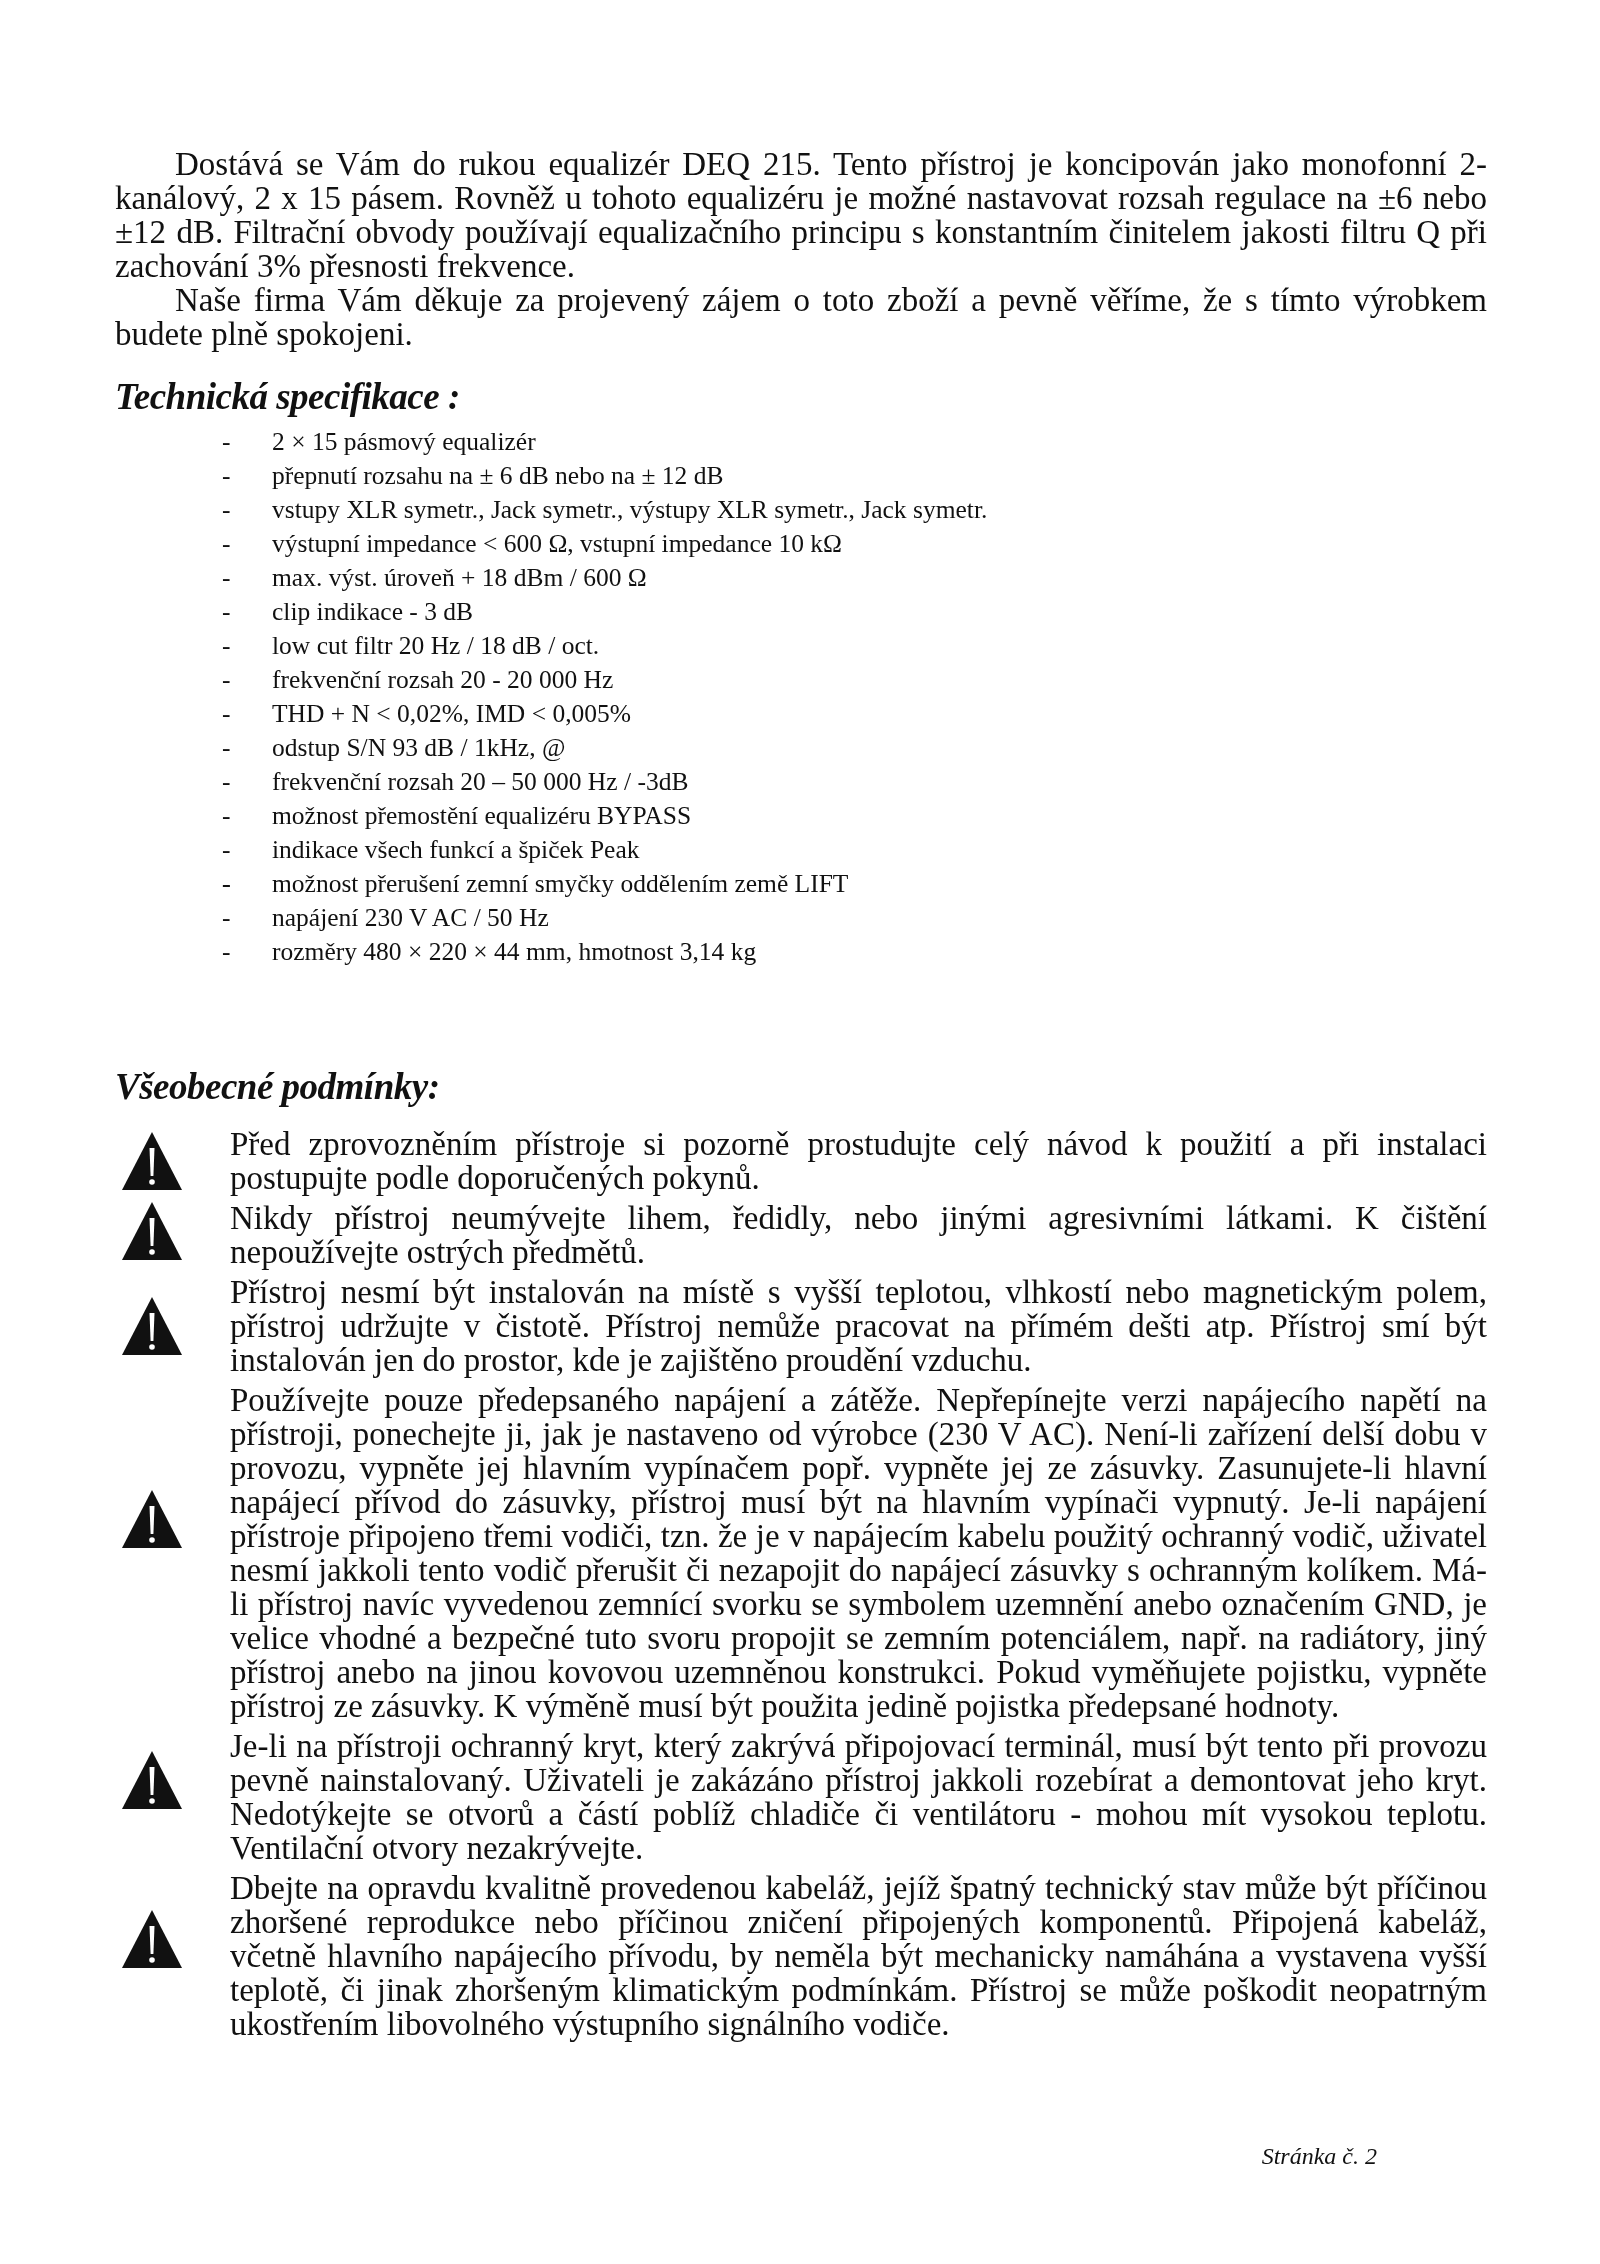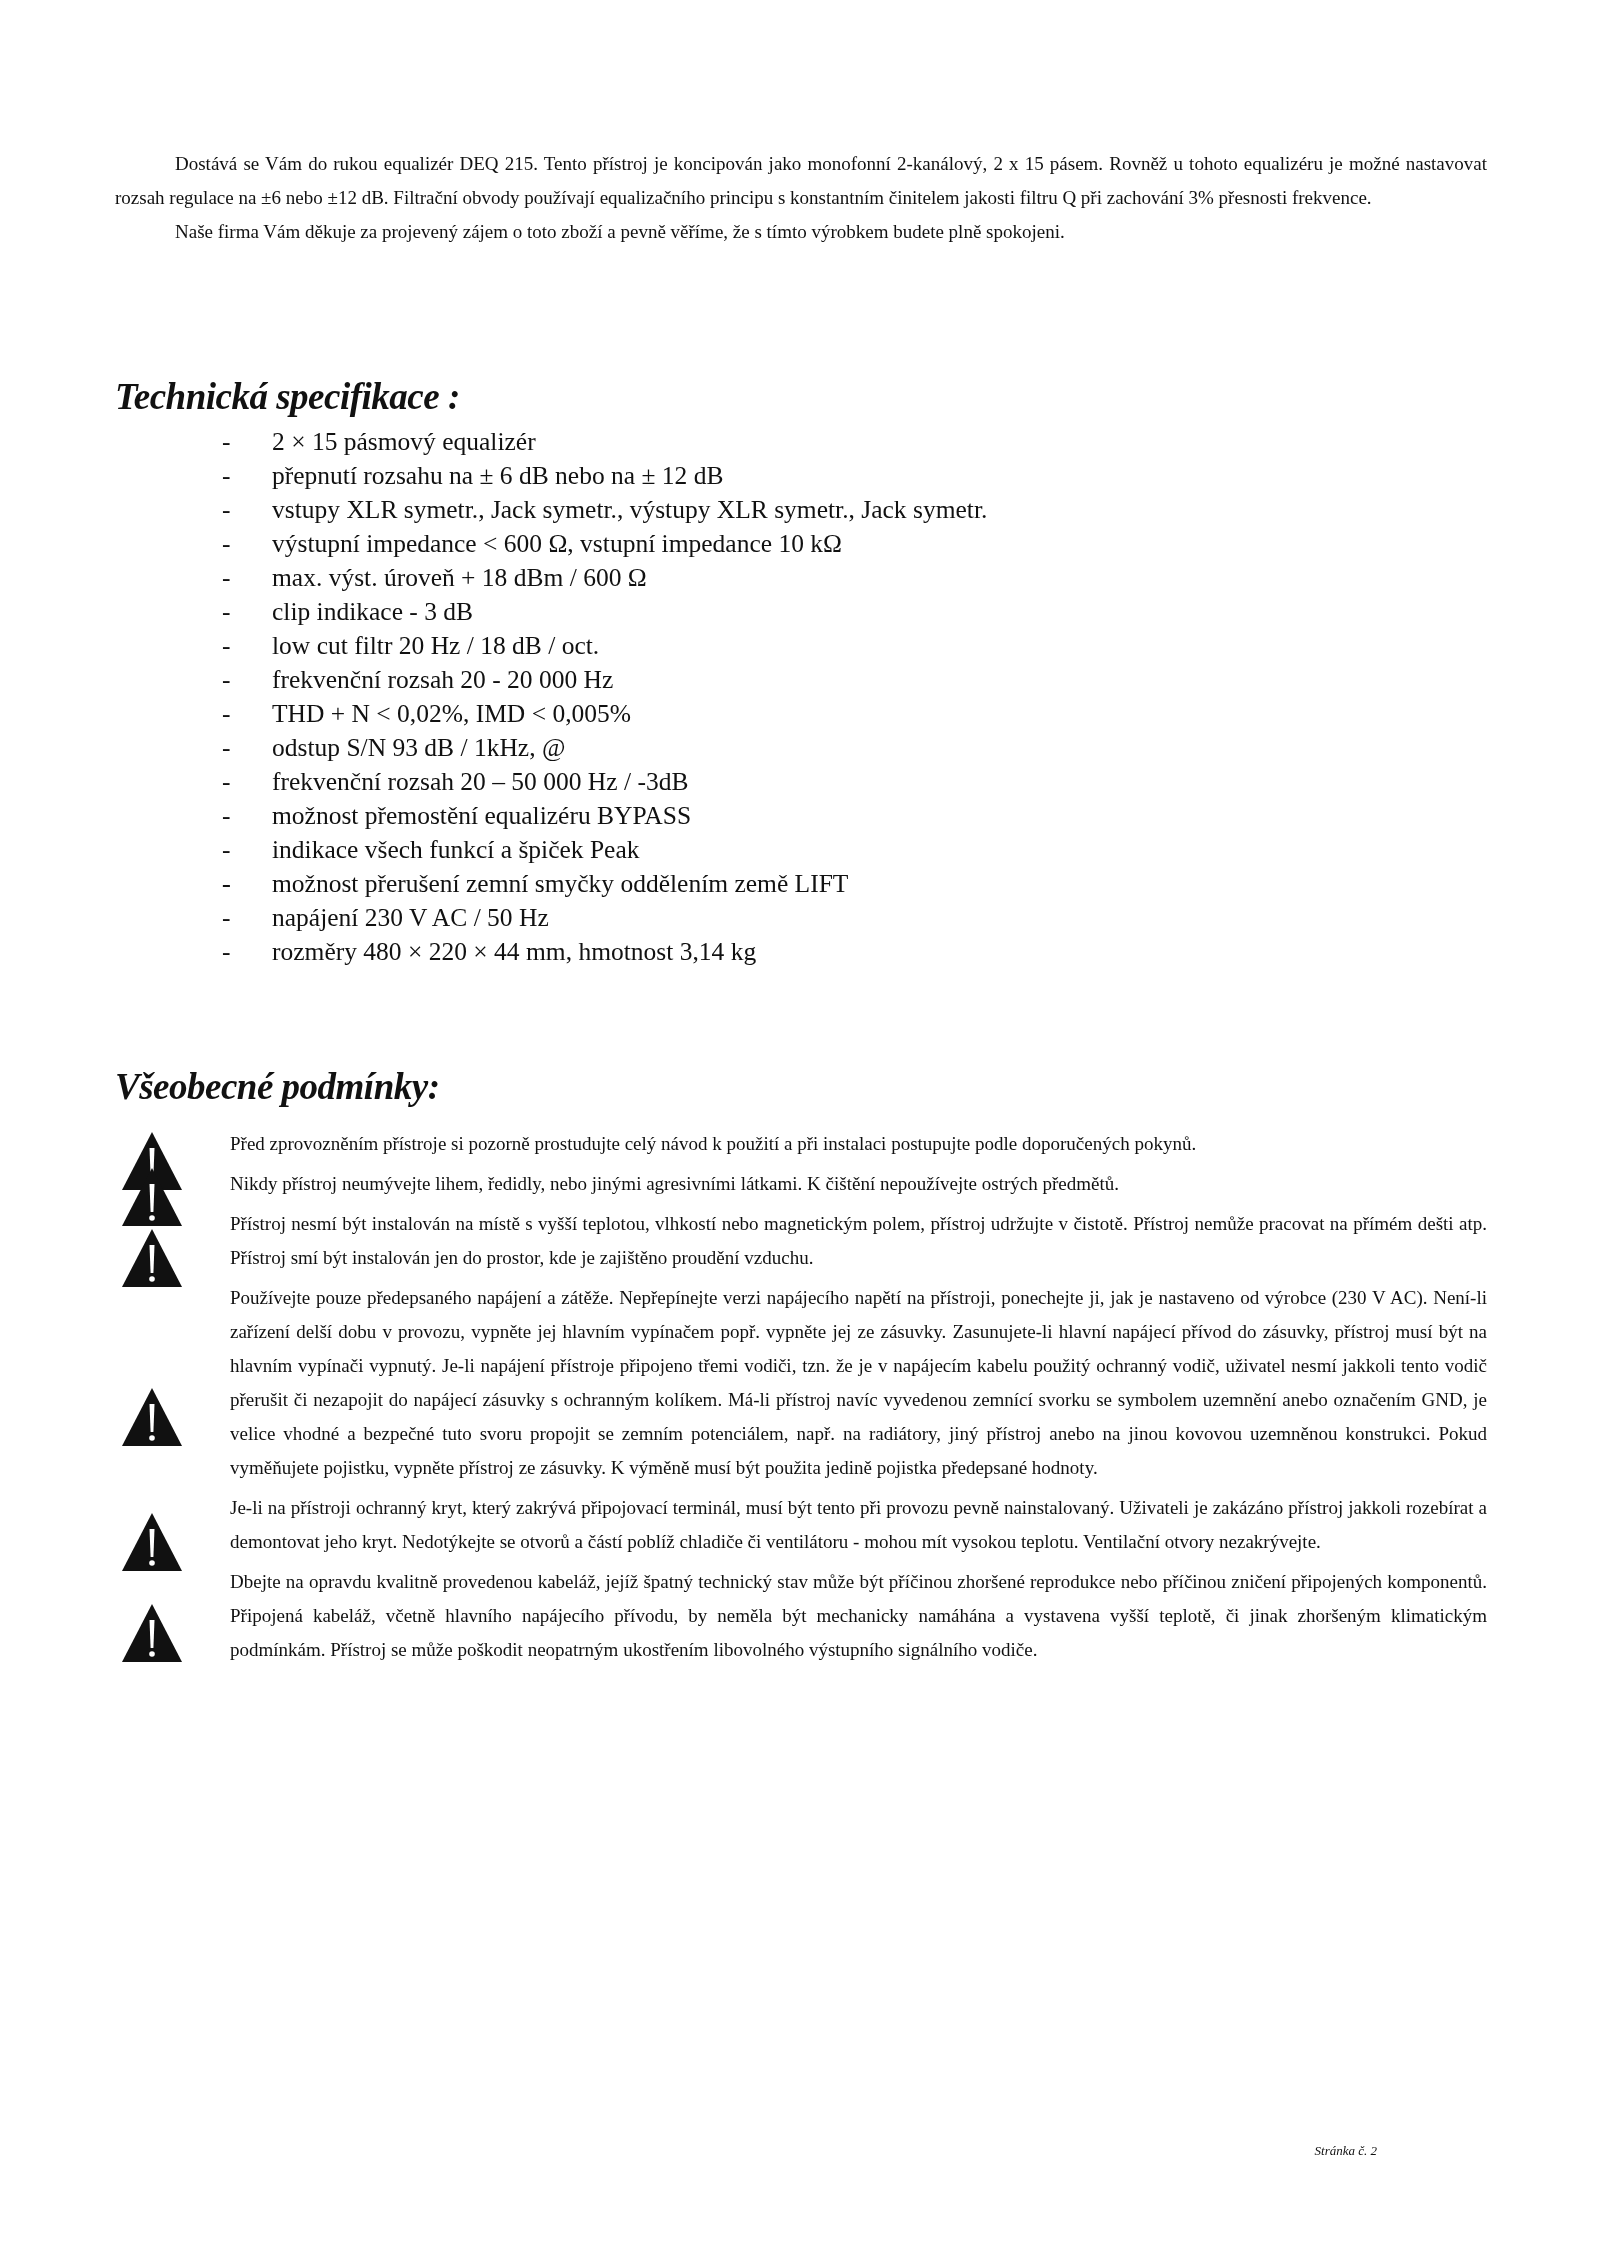--- a/index.html
+++ b/index.html
@@ -9,40 +9,40 @@
     color: #111111;
   }
   .page { position: absolute; left: 115px; top: 0; width: 1372px; }
   h2 {
     font-family: "Liberation Serif", serif;
     font-style: italic; font-weight: bold;
     font-size: 37px; margin: 0; line-height: 44px;
     letter-spacing: -0.5px;
   }
   .p {
-    font-size: 19px; line-height: 34px; margin: 0; text-align: justify;
+    font-size: 33px; line-height: 34px; margin: 0; text-align: justify;
   }
   .indent { text-indent: 60px; }
   ul.spec { list-style: none; margin: 0; padding: 0; }
   ul.spec li {
     font-size: 25.5px; line-height: 34px; position: relative;
     padding-left: 157px;
   }
   ul.spec li .dash { position: absolute; left: 107px; top: 0; }
   .warn {
     position: relative; padding-left: 115px; margin-bottom: 6px;
   }
   .warn .icon {
     position: absolute; left: 6px; width: 62px; height: 60px;
   }
   .warn .icon svg { width: 62px; height: 60px; display: block; }
   .footer {
     position: absolute; right: 110px; top: 2143px;
     font-family: "Liberation Serif", serif; font-style: italic;
-    font-size: 13px;
+    font-size: 24px;
   }
 </style>
 </head>
 <body>
 
 <div class="page">
 
   <section style="position:absolute; top:135px; left:0; width:1372px;">
     <p class="p indent" style="margin-top:12px;">Dostává se Vám do rukou equalizér DEQ 215. Tento přístroj je koncipován jako monofonní 2-kanálový, 2 x 15 pásem. Rovněž u tohoto equalizéru je možné nastavovat rozsah regulace na ±6 nebo ±12 dB. Filtrační obvody používají equalizačního principu s konstantním činitelem jakosti filtru Q při zachování 3% přesnosti frekvence.</p>
     <p class="p indent">Naše firma Vám děkuje za projevený zájem o toto zboží a pevně věříme, že s tímto výrobkem budete plně spokojeni.</p>

